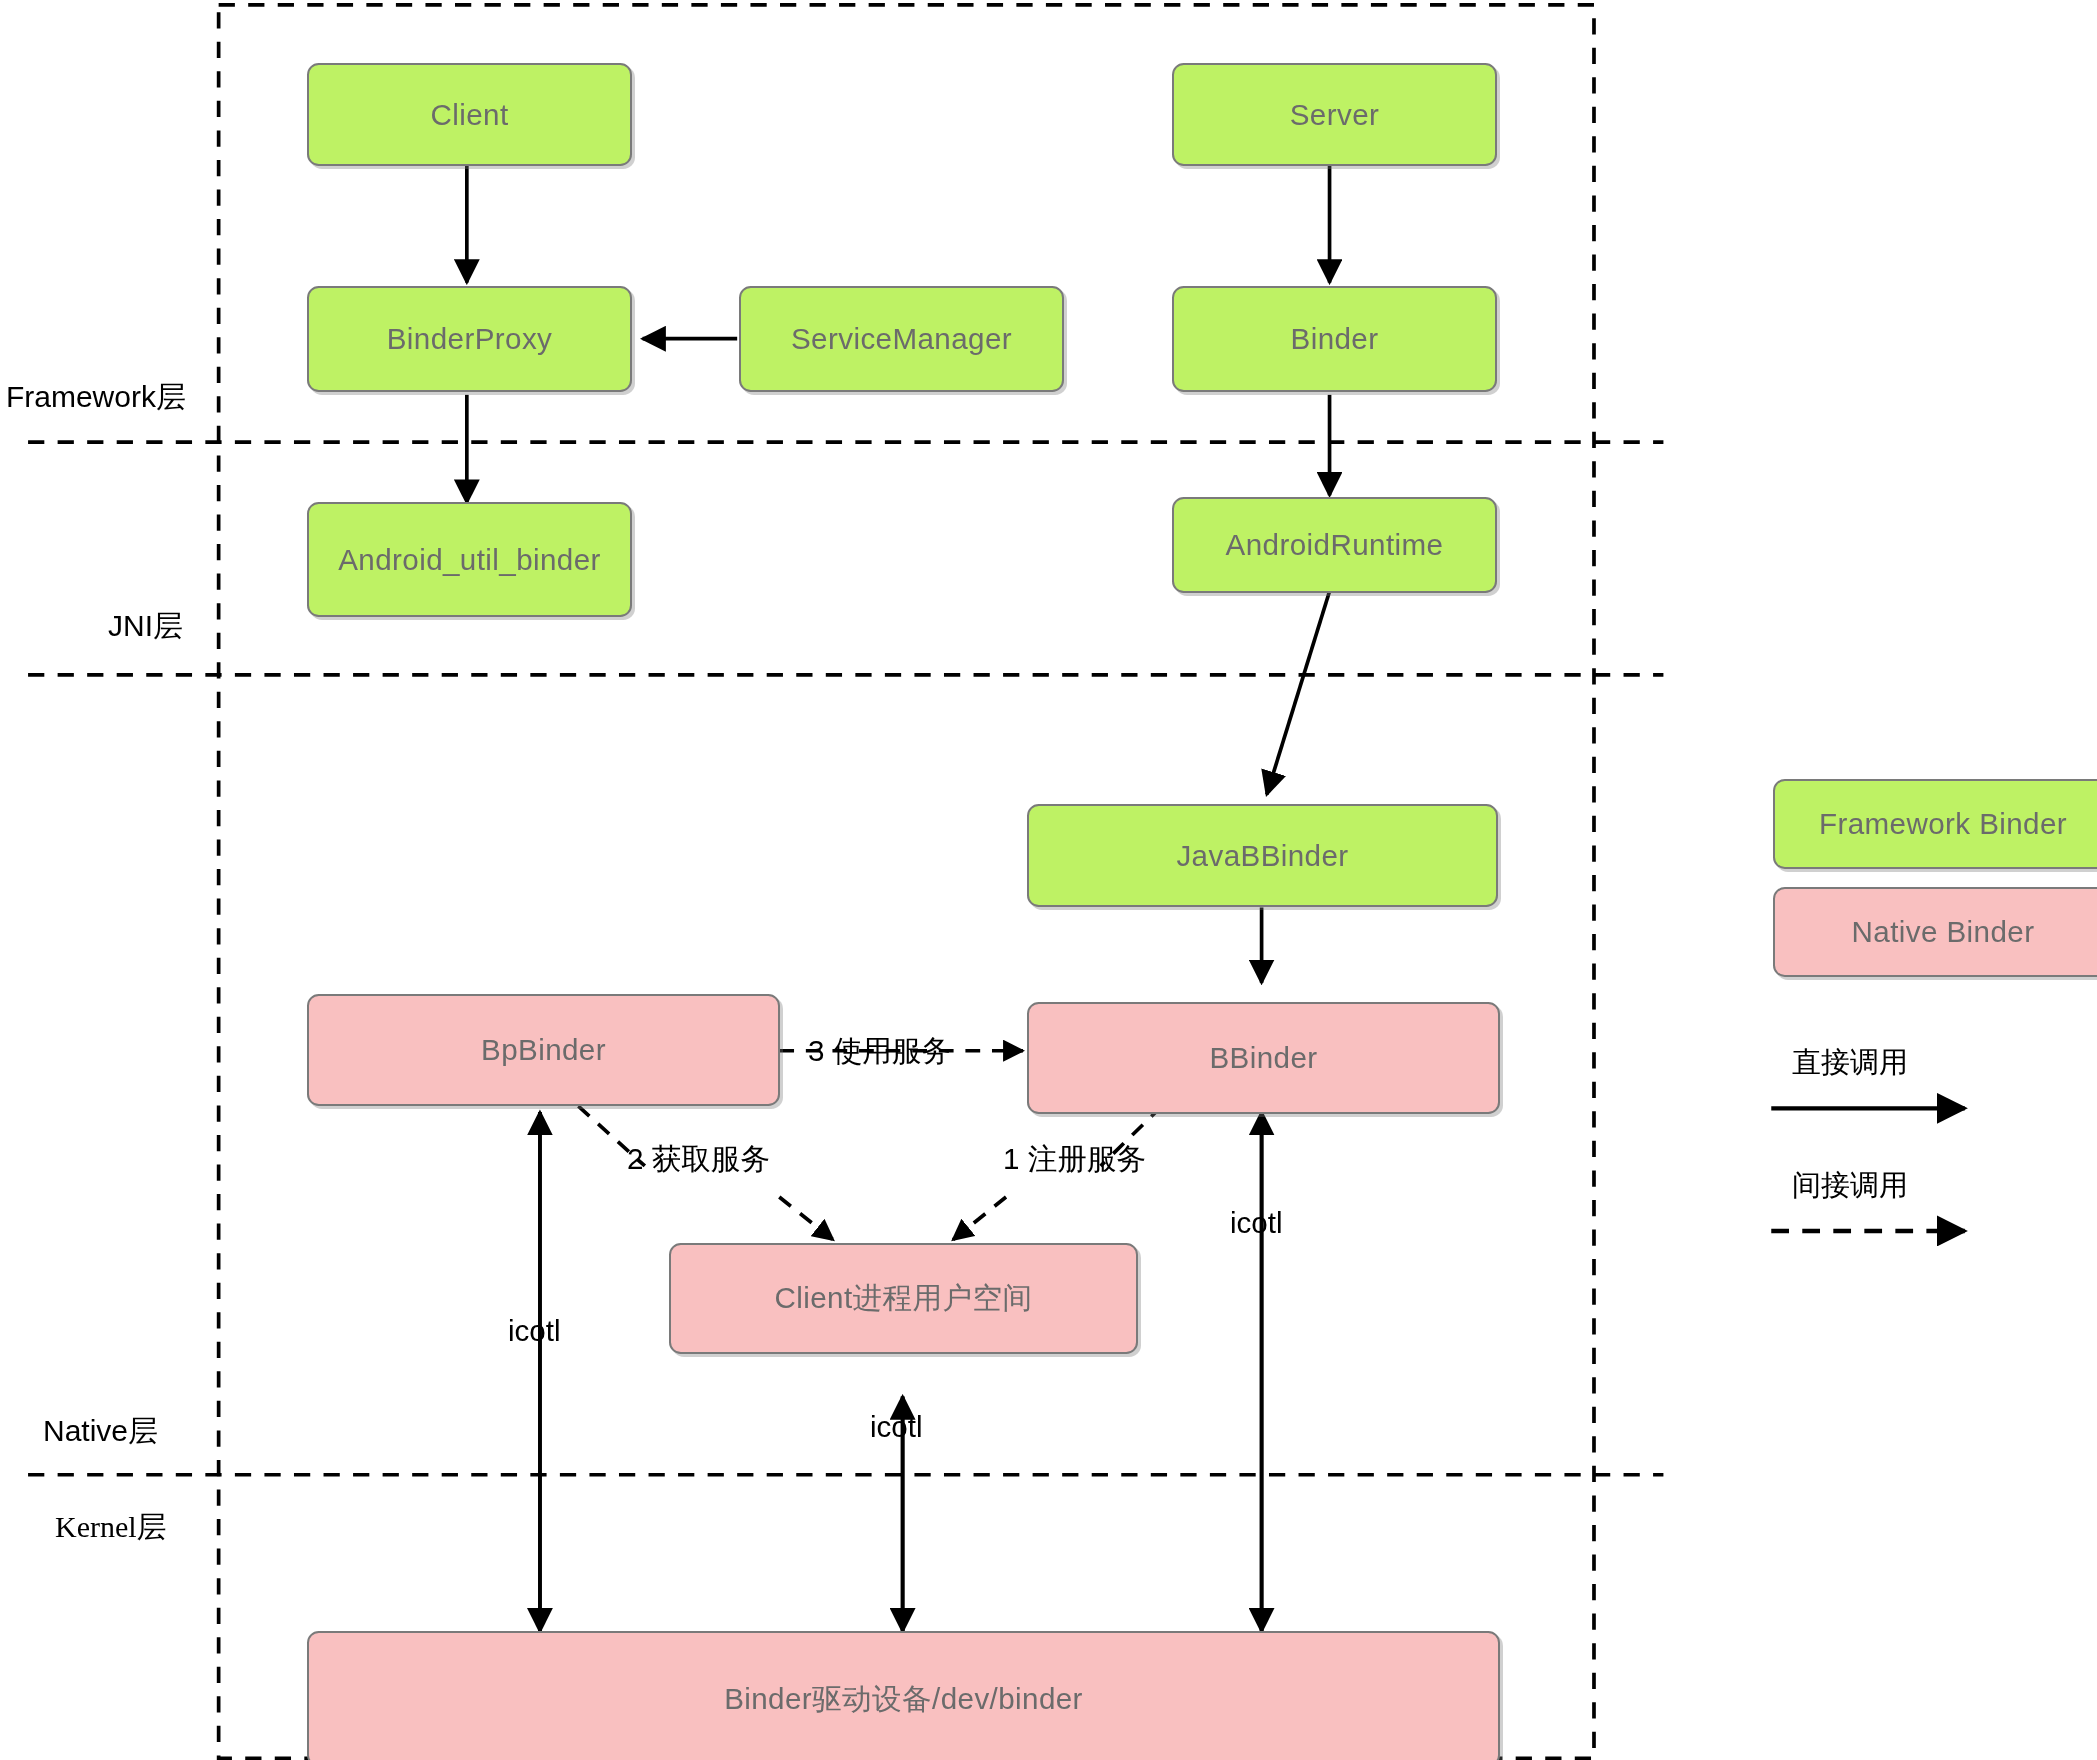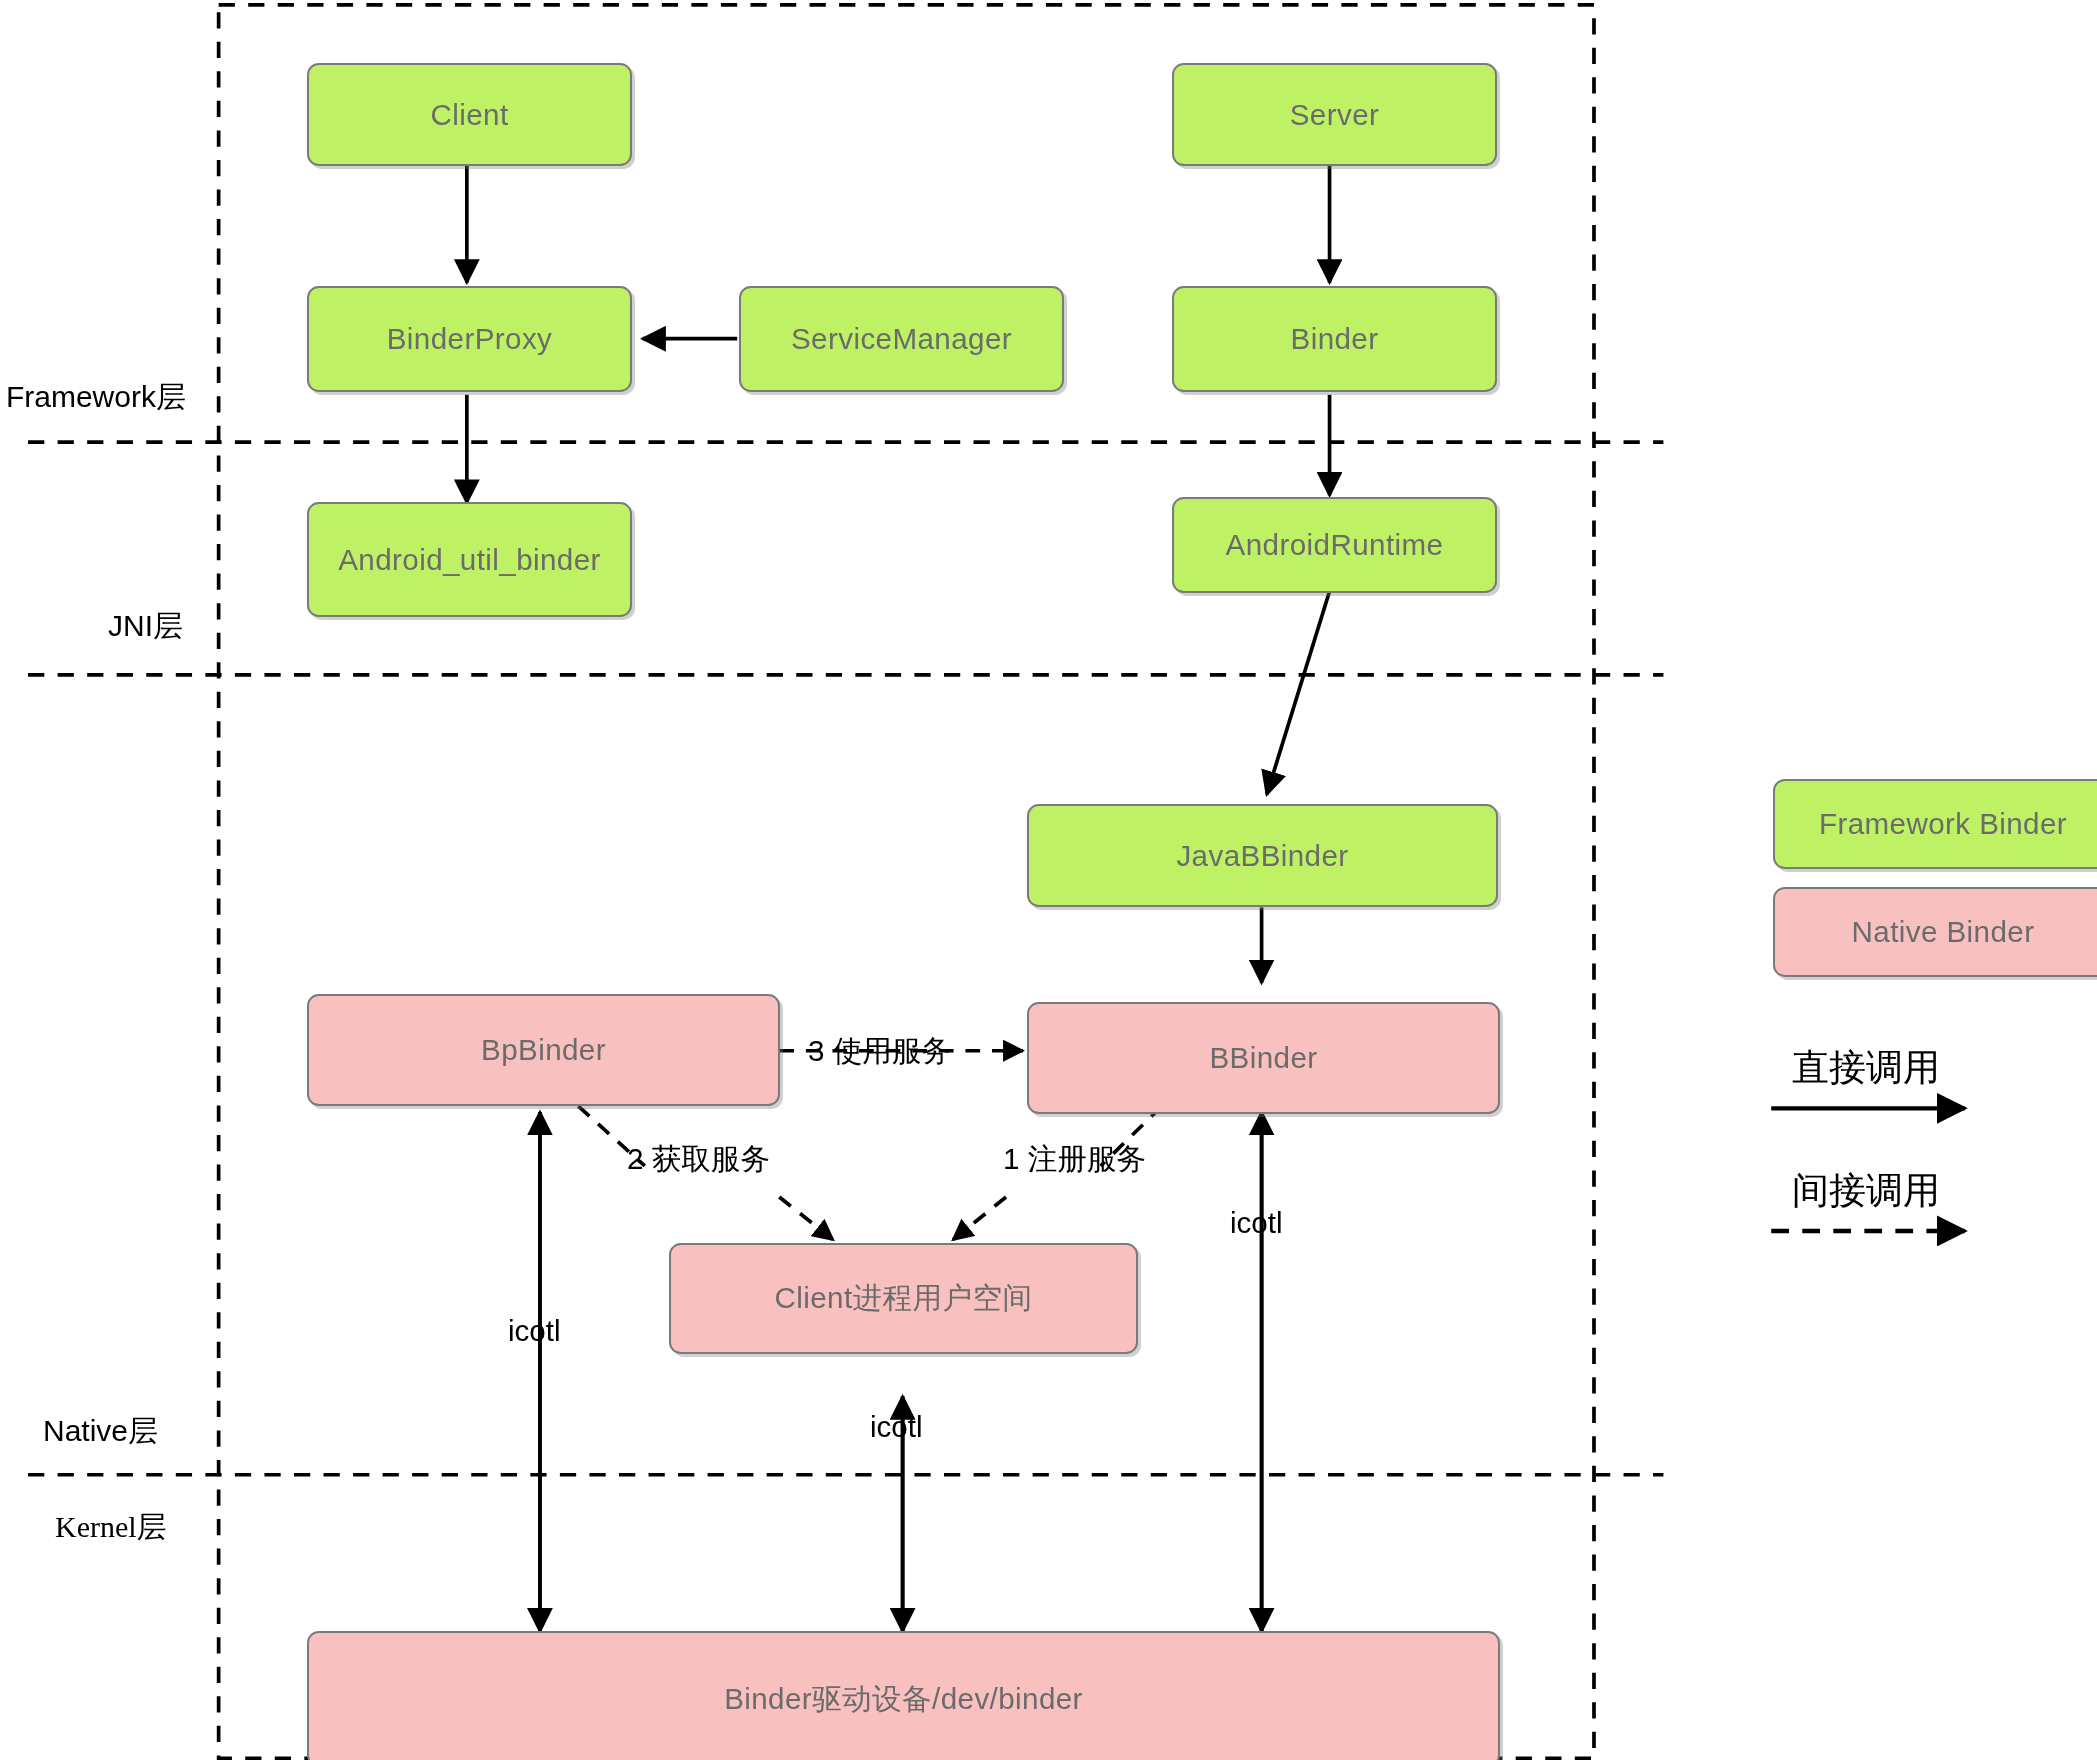--- a/index.html
+++ b/index.html
@@ -50,21 +50,21 @@
   }
   .edge-label {
     position: absolute;
     color: #000000;
     font-size: 29.6px;
     white-space: nowrap;
   }
   .legend-label {
     position: absolute;
     color: #000000;
-    font-size: 37px;
+    font-size: 29px;
     white-space: nowrap;
   }
 </style>
 </head>
 <body>
 
 <div id="canvas">
 
   <svg class="layer" viewBox="0 0 2839 2383">
     <defs>

